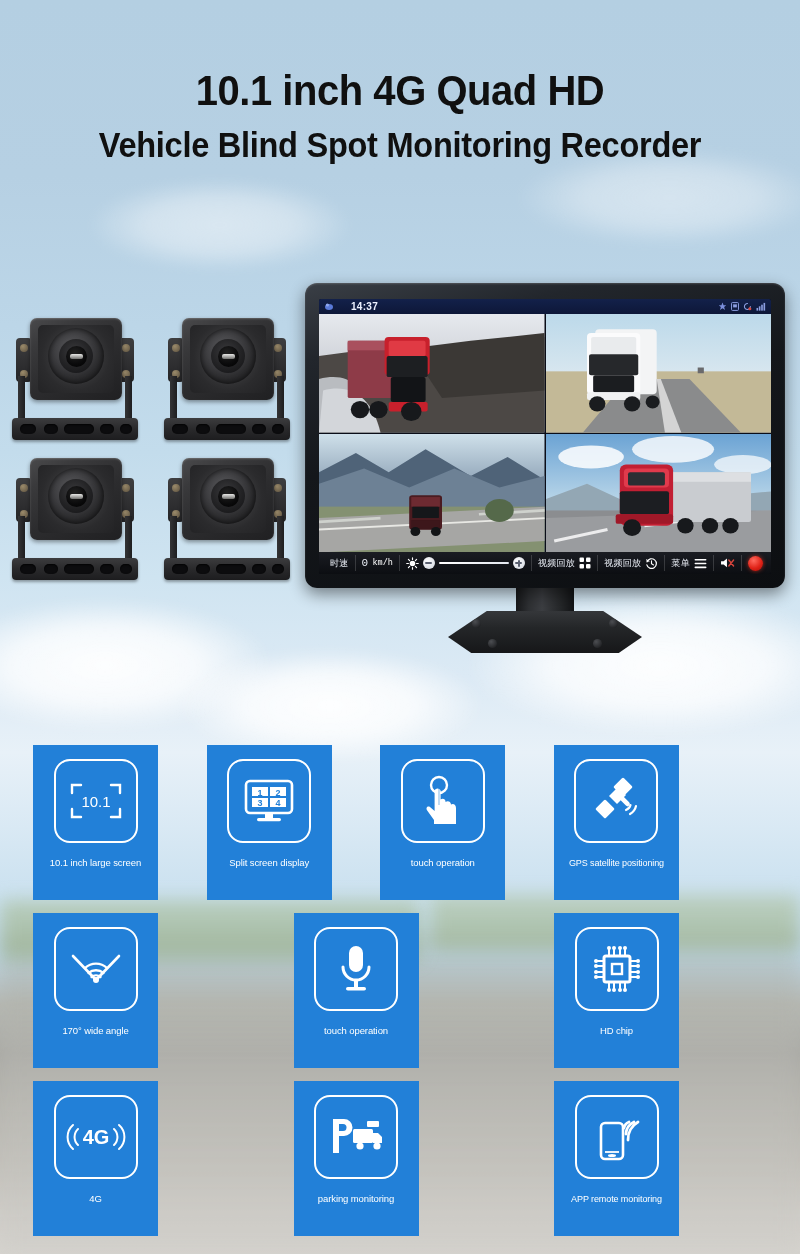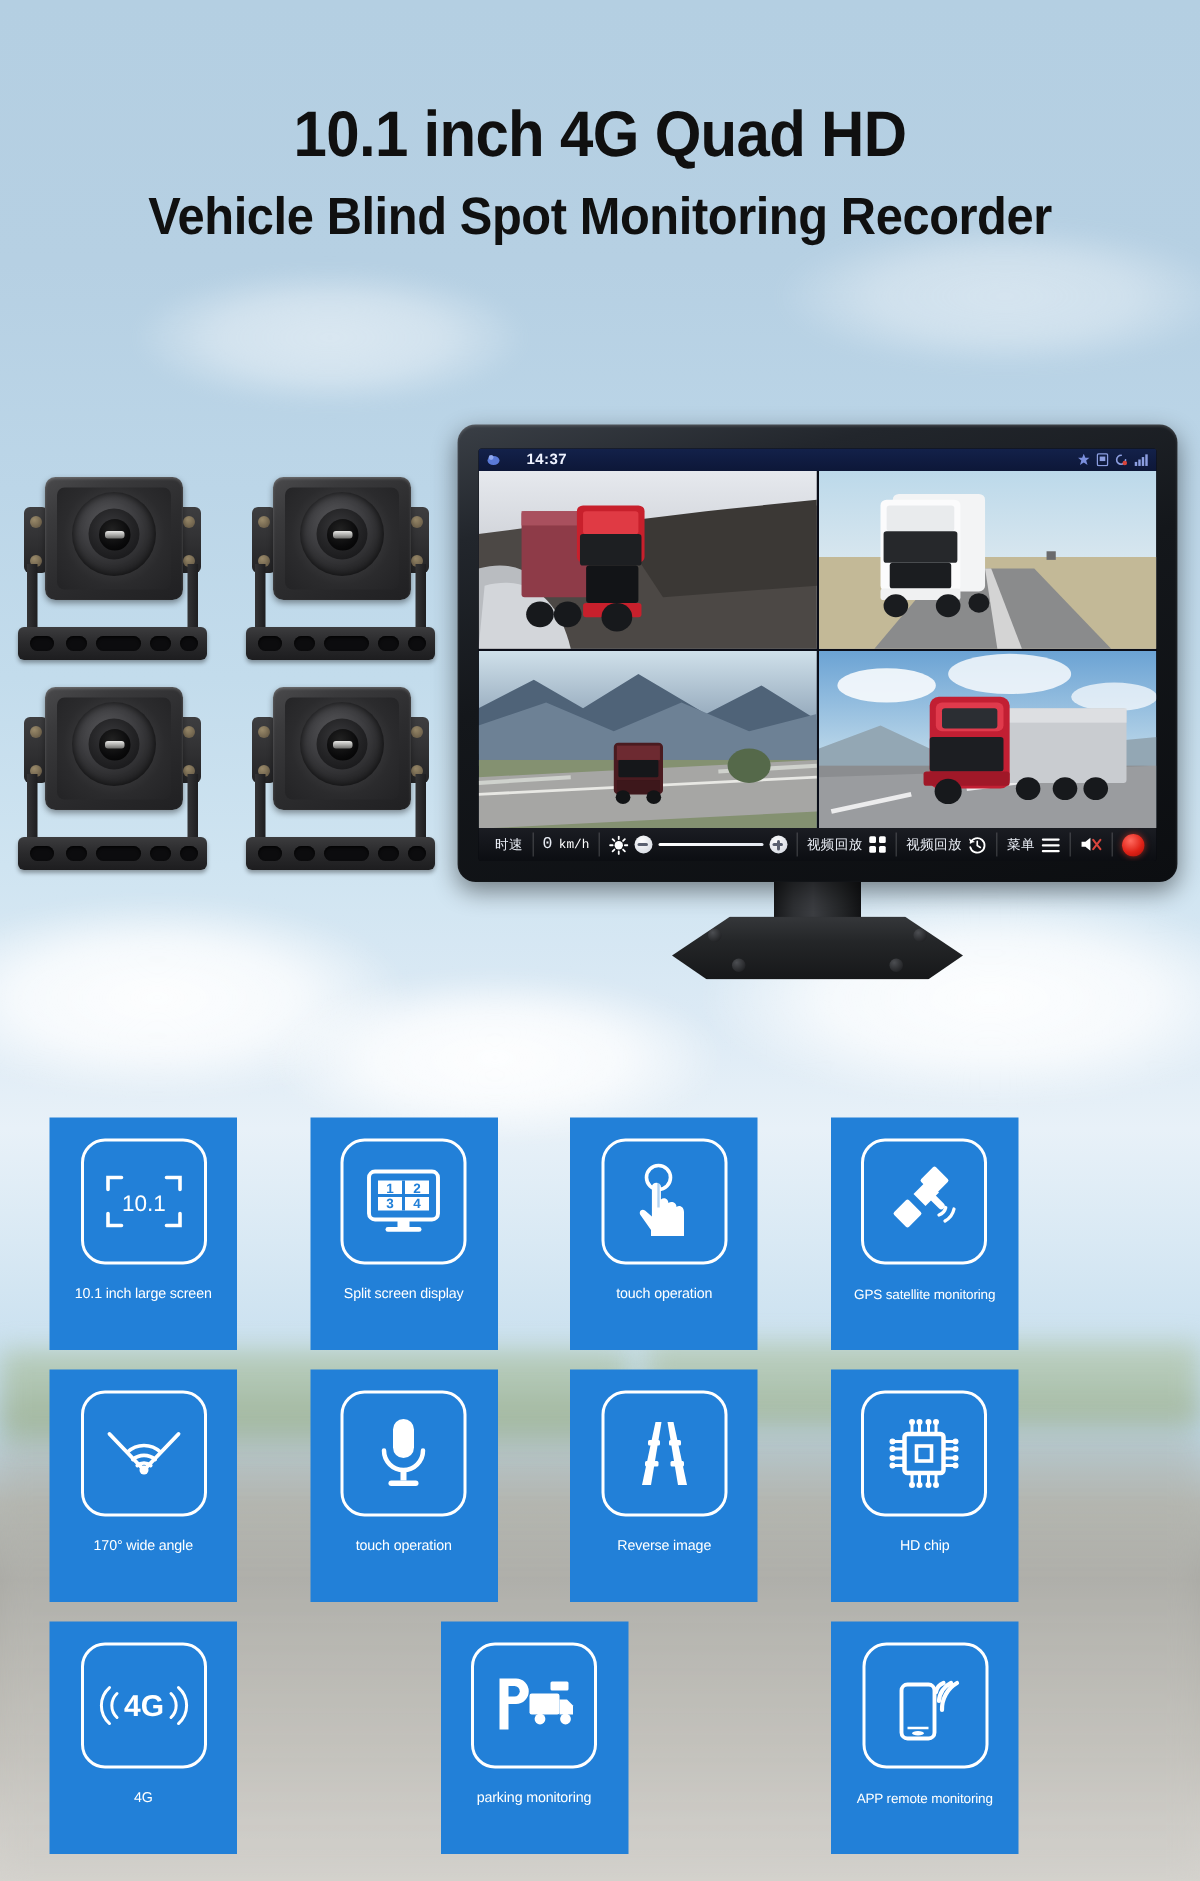--- a/index.html
+++ b/index.html
@@ -521,21 +521,21 @@
       <div class="ico-box">
         <svg width="52" height="50" viewBox="0 0 52 50">
           <rect x="26" y="4" width="14" height="14" rx="1.5" fill="#fff" transform="rotate(45 33 11)"></rect>
           <rect x="8" y="26" width="14" height="14" rx="1.5" fill="#fff" transform="rotate(45 15 33)"></rect>
           <path d="M19 20 L28 11 L36 19 L27 28 Z" fill="#fff"></path>
           <rect x="24" y="21" width="18" height="4.6" rx="2.3" fill="#fff" transform="rotate(45 33 23)"></rect>
           <path d="M36 34 A7 7 0 0 0 40.5 29" fill="none" stroke="#fff" stroke-width="2.2" stroke-linecap="round"></path>
           <path d="M40 38 A12 12 0 0 0 46 30" fill="none" stroke="#fff" stroke-width="2.2" stroke-linecap="round"></path>
         </svg>
       </div>
-      <div class="card-label xs">GPS satellite monitoring</div>
+      <div class="card-label xs">GPS satellite positioning</div>
     </div>
   </div>
 
   <div class="row">
 
     <div class="card">
       <div class="ico-box">
         <svg width="54" height="42" viewBox="0 0 54 42">
           <path d="M4 8 L27 32 L50 8" fill="none" stroke="#fff" stroke-width="2.6" stroke-linecap="round"></path>
           <circle cx="27" cy="32" r="3" fill="#fff"></circle>
@@ -552,33 +552,20 @@
         <svg width="40" height="52" viewBox="0 0 40 52">
           <rect x="13" y="3" width="14" height="26" rx="7" fill="#fff"></rect>
           <path d="M7 24 A13 13 0 0 0 33 24" fill="none" stroke="#fff" stroke-width="3" stroke-linecap="round"></path>
           <rect x="18" y="36" width="4" height="8" fill="#fff"></rect>
           <rect x="10" y="44" width="20" height="3.6" rx="1.8" fill="#fff"></rect>
         </svg>
       </div>
       <div class="card-label sm">touch operation</div>
     </div>
 
-    <div class="card">
-      <div class="ico-box">
-        <svg width="50" height="50" viewBox="0 0 50 50">
-          <path d="M19 4 L10 46 L16 46 L23 4 Z" fill="#fff"></path>
-          <path d="M31 4 L40 46 L34 46 L27 4 Z" fill="#fff"></path>
-          <rect x="14" y="16" width="8" height="3.6" rx="1" fill="#fff"></rect>
-          <rect x="28" y="16" width="8" height="3.6" rx="1" fill="#fff"></rect>
-          <rect x="12" y="30" width="9" height="3.6" rx="1" fill="#fff"></rect>
-          <rect x="29" y="30" width="9" height="3.6" rx="1" fill="#fff"></rect>
-        </svg>
-      </div>
-      <div class="card-label sm">Reverse image</div>
-    </div>
 
     <div class="card">
       <div class="ico-box">
         <svg width="52" height="52" viewBox="0 0 52 52">
           <rect x="13" y="13" width="26" height="26" rx="2" fill="none" stroke="#fff" stroke-width="3"></rect>
           <rect x="21" y="21" width="10" height="10" fill="none" stroke="#fff" stroke-width="2.4"></rect>
           <g stroke="#fff" stroke-width="2">
             <path d="M18 13 V6"></path>
               <path d="M23 13 V6"></path>
               <path d="M29 13 V6"></path>

